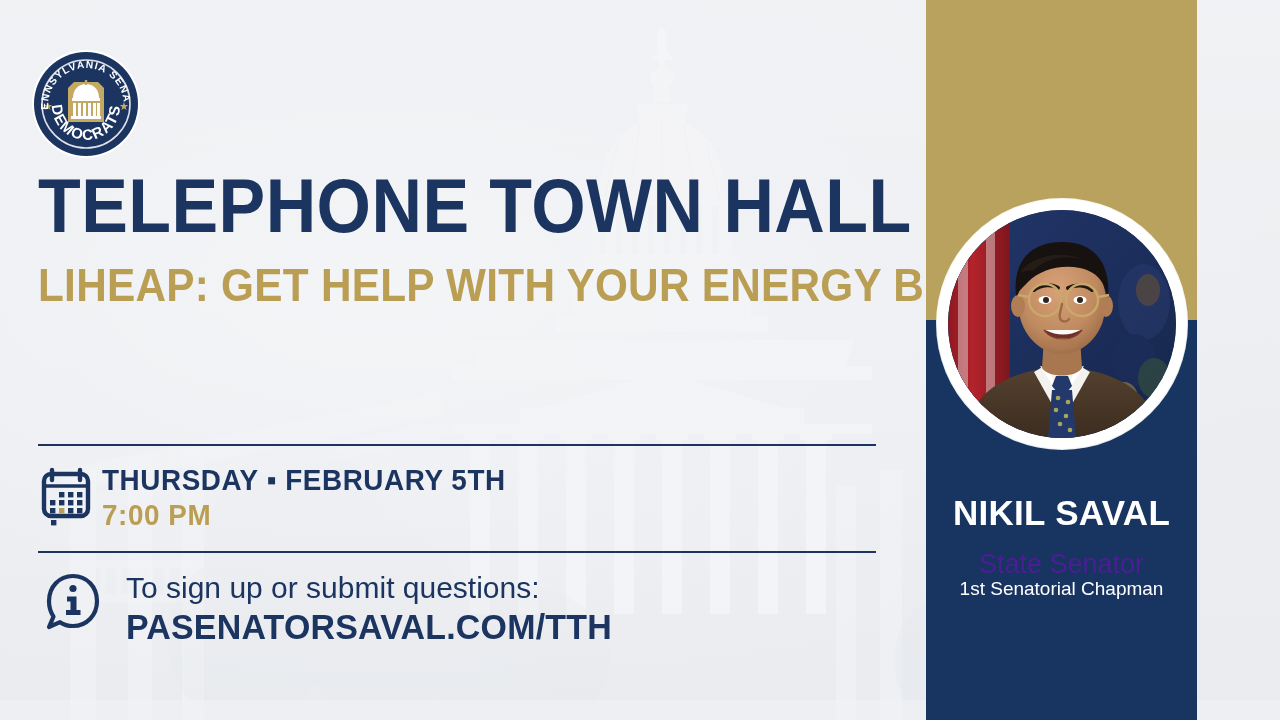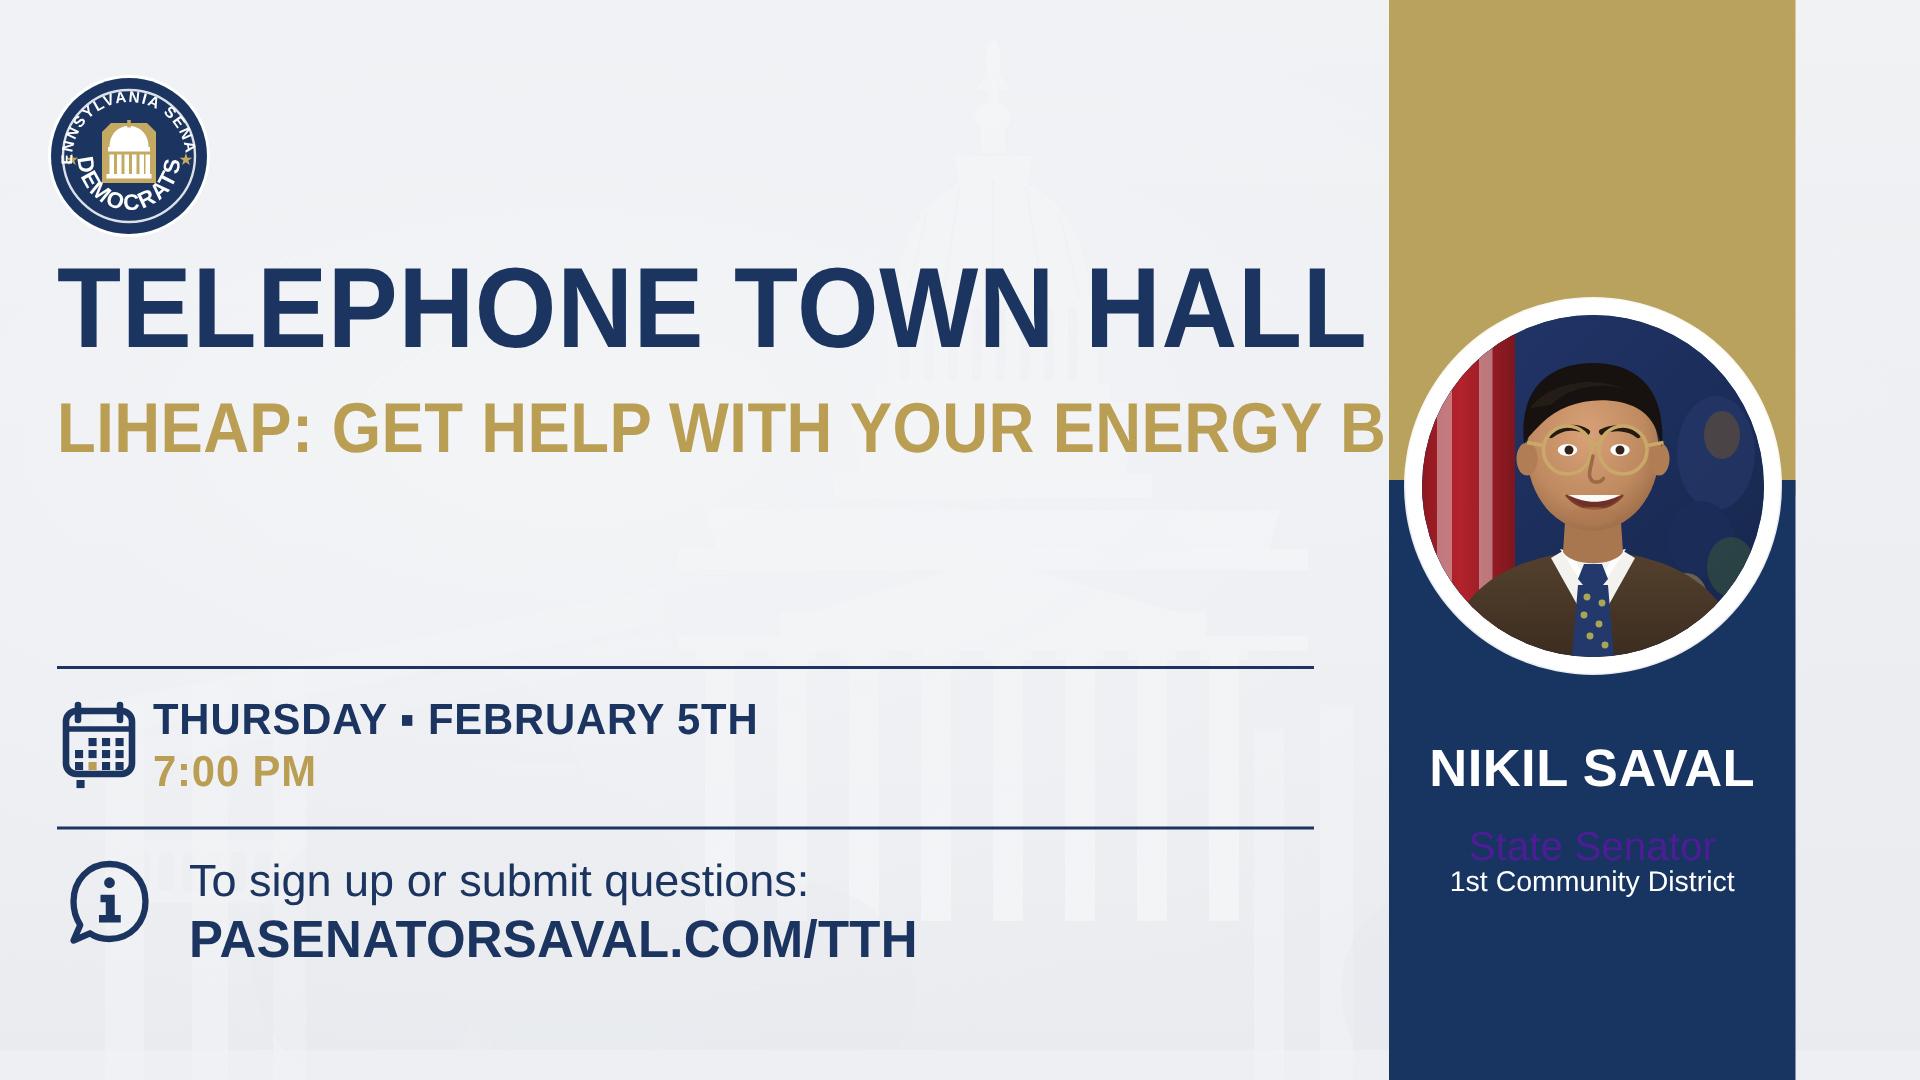--- a/index.html
+++ b/index.html
@@ -576,15 +576,15 @@
         <path d="M98 120 C108 126 122 126 132 120 Z" fill="#fbfaf7"></path>
         <path d="M96 120 C106 132 124 132 134 120" stroke="#7c3a2c" stroke-width="1.6" fill="none"></path>
 
         <ellipse cx="114" cy="134" rx="16" ry="6" fill="#b07950" opacity="0.5"></ellipse>
       </g>
     </svg>
   </div>
 
   <div class="sen-name">NIKIL SAVAL</div>
   <div class="sen-title">State Senator</div>
-  <div class="sen-district">1st Community District</div>
+  <div class="sen-district">1st Senatorial Chapman</div>
 
 </div>
 
 </body></html>

